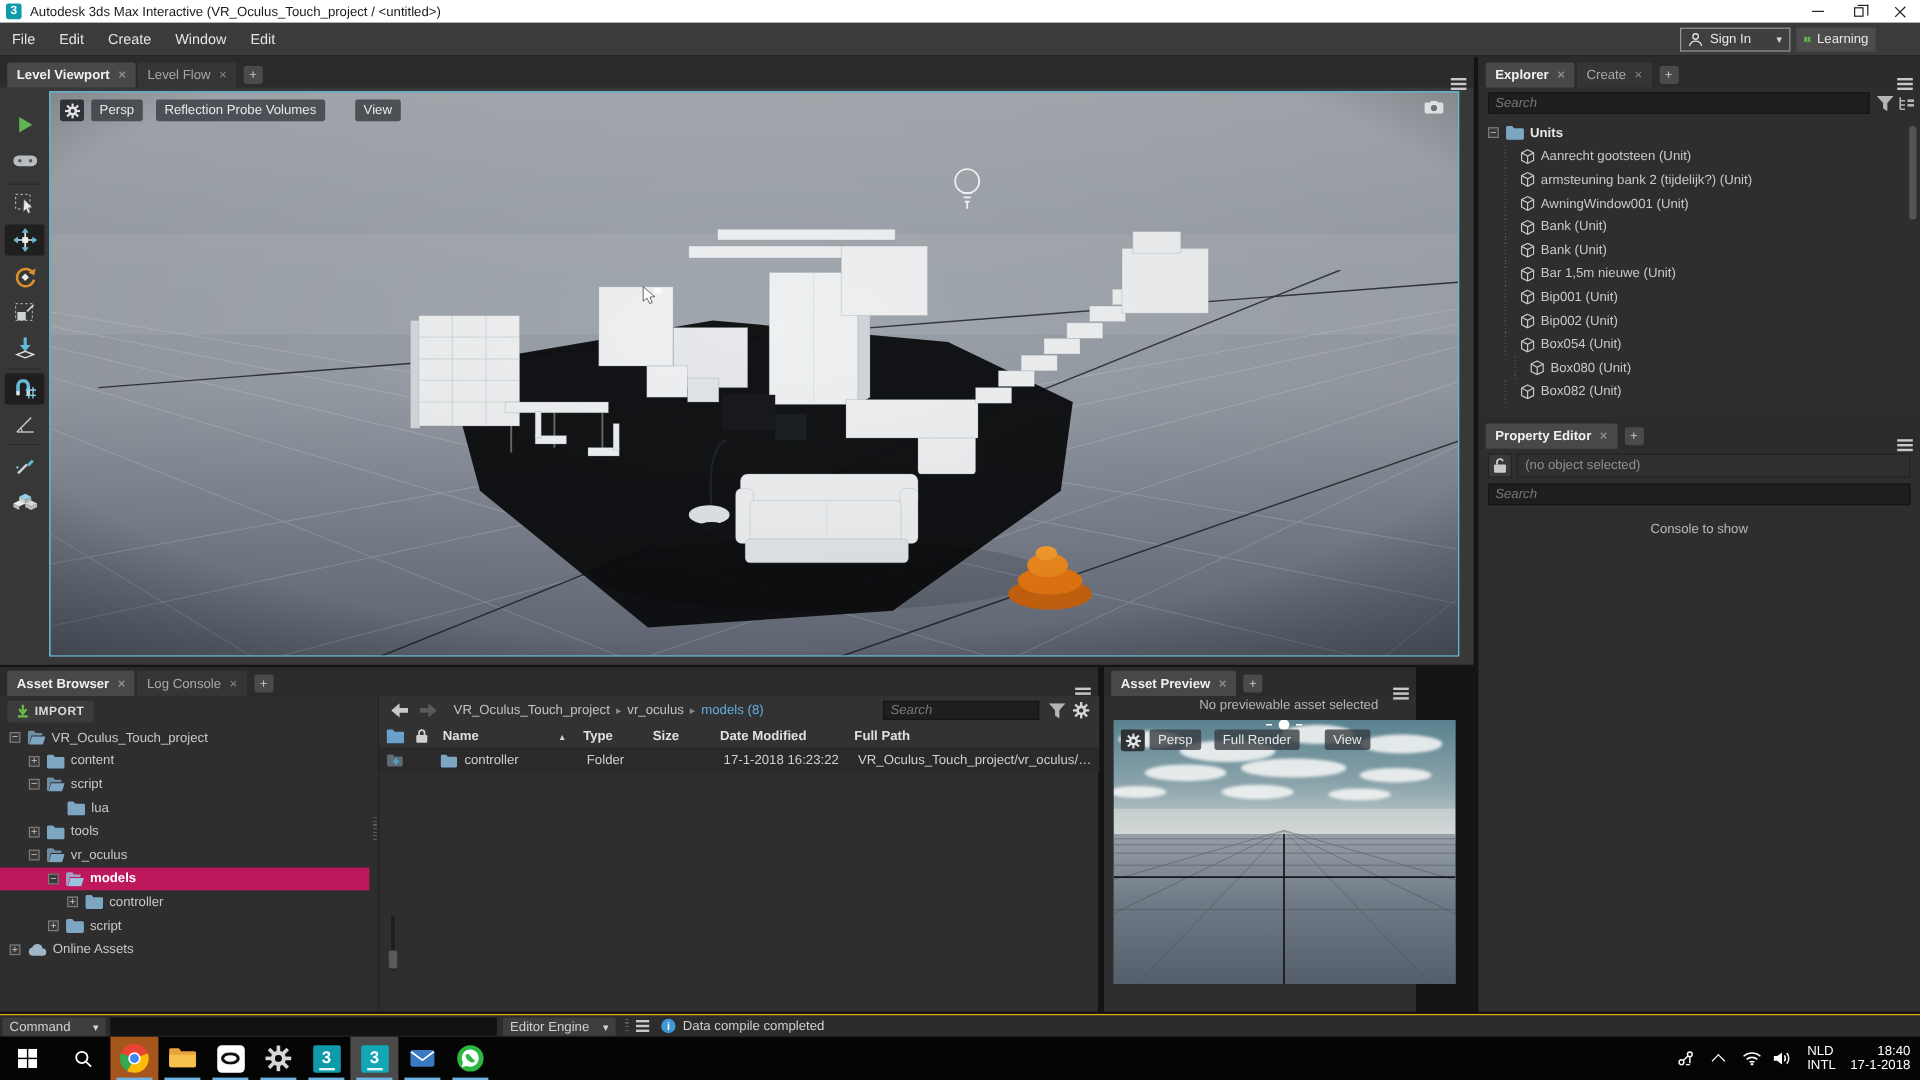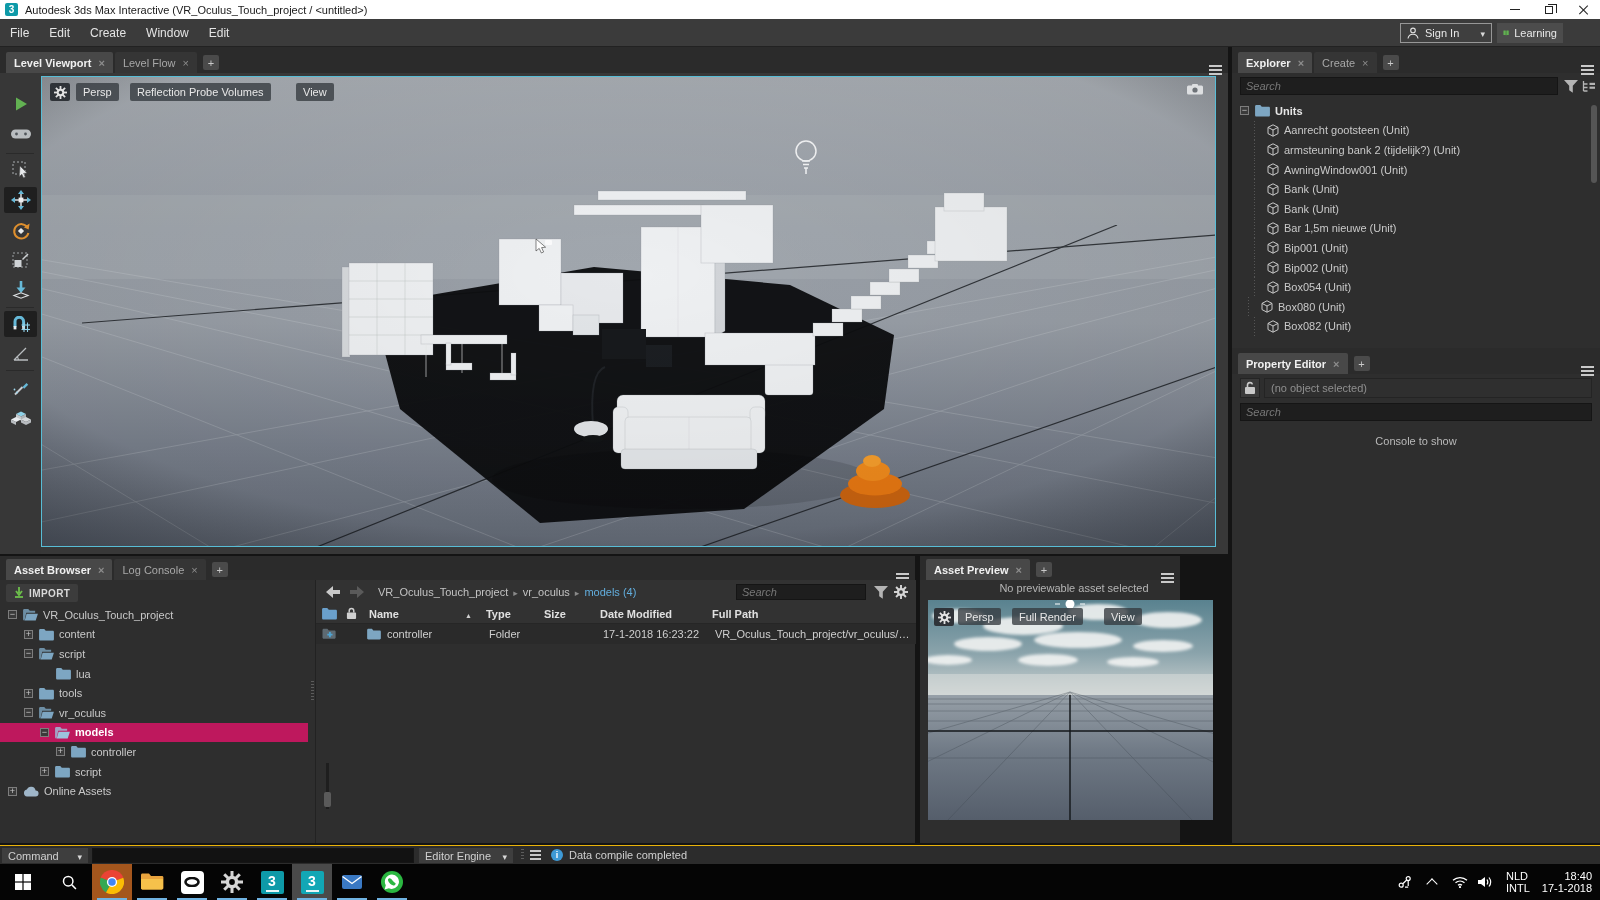--- a/index.html
+++ b/index.html
@@ -568,21 +568,21 @@
           </svg>
           <span class="lbl">Bip002 (Unit)</span>
         </div>
       <div class="tree-row" style="padding-left:22px;">
           <span class="guide"></span>
           <svg width="12" height="13" style="margin-left:12px;color:#c9c9c9;">
             <use href="#i-cube"></use>
           </svg>
           <span class="lbl">Box054 (Unit)</span>
         </div>
-      <div class="tree-row" style="padding-left:16px;">
+      <div class="tree-row" style="padding-left:30px;">
           <span class="guide"></span>
           <svg width="12" height="13" style="margin-left:12px;color:#c9c9c9;">
             <use href="#i-cube"></use>
           </svg>
           <span class="lbl">Box080 (Unit)</span>
         </div>
       <div class="tree-row" style="padding-left:22px;">
           <span class="guide"></span>
           <svg width="12" height="13" style="margin-left:12px;color:#c9c9c9;">
             <use href="#i-cube"></use>
@@ -710,21 +710,21 @@
         <svg width="14" height="12" style="margin-left:10px;">
             <use href="#i-back" fill="#c9c9c9"></use>
           </svg>
         <svg width="14" height="12" style="margin-left:10px;transform:scaleX(-1);">
             <use href="#i-back" fill="#5a5a5a"></use>
           </svg>
         <span class="crumb" style="margin-left:14px;">VR_Oculus_Touch_project</span>
         <span class="crumb-sep"></span>
         <span class="crumb">vr_oculus</span>
         <span class="crumb-sep"></span>
-        <span class="crumb current">models (4)</span>
+        <span class="crumb current">models (8)</span>
         <input class="search-input" style="margin-left: auto; width: 130px; height: 16px;" placeholder="Search">
         <svg width="14" height="13" style="margin:0 4px 0 8px;">
             <use href="#i-funnel" fill="#b5b5b5"></use>
           </svg>
         <svg width="14" height="14" style="margin:0 8px 0 2px;">
             <use href="#i-gear" fill="#b5b5b5" style="--hole:#323232"></use>
           </svg>
       </div>
 
       <div class="abs" style="left:0;top:24px;width:600px;height:20px;background:#323232;display:flex;align-items:center;border-bottom:1px solid #262626;">

